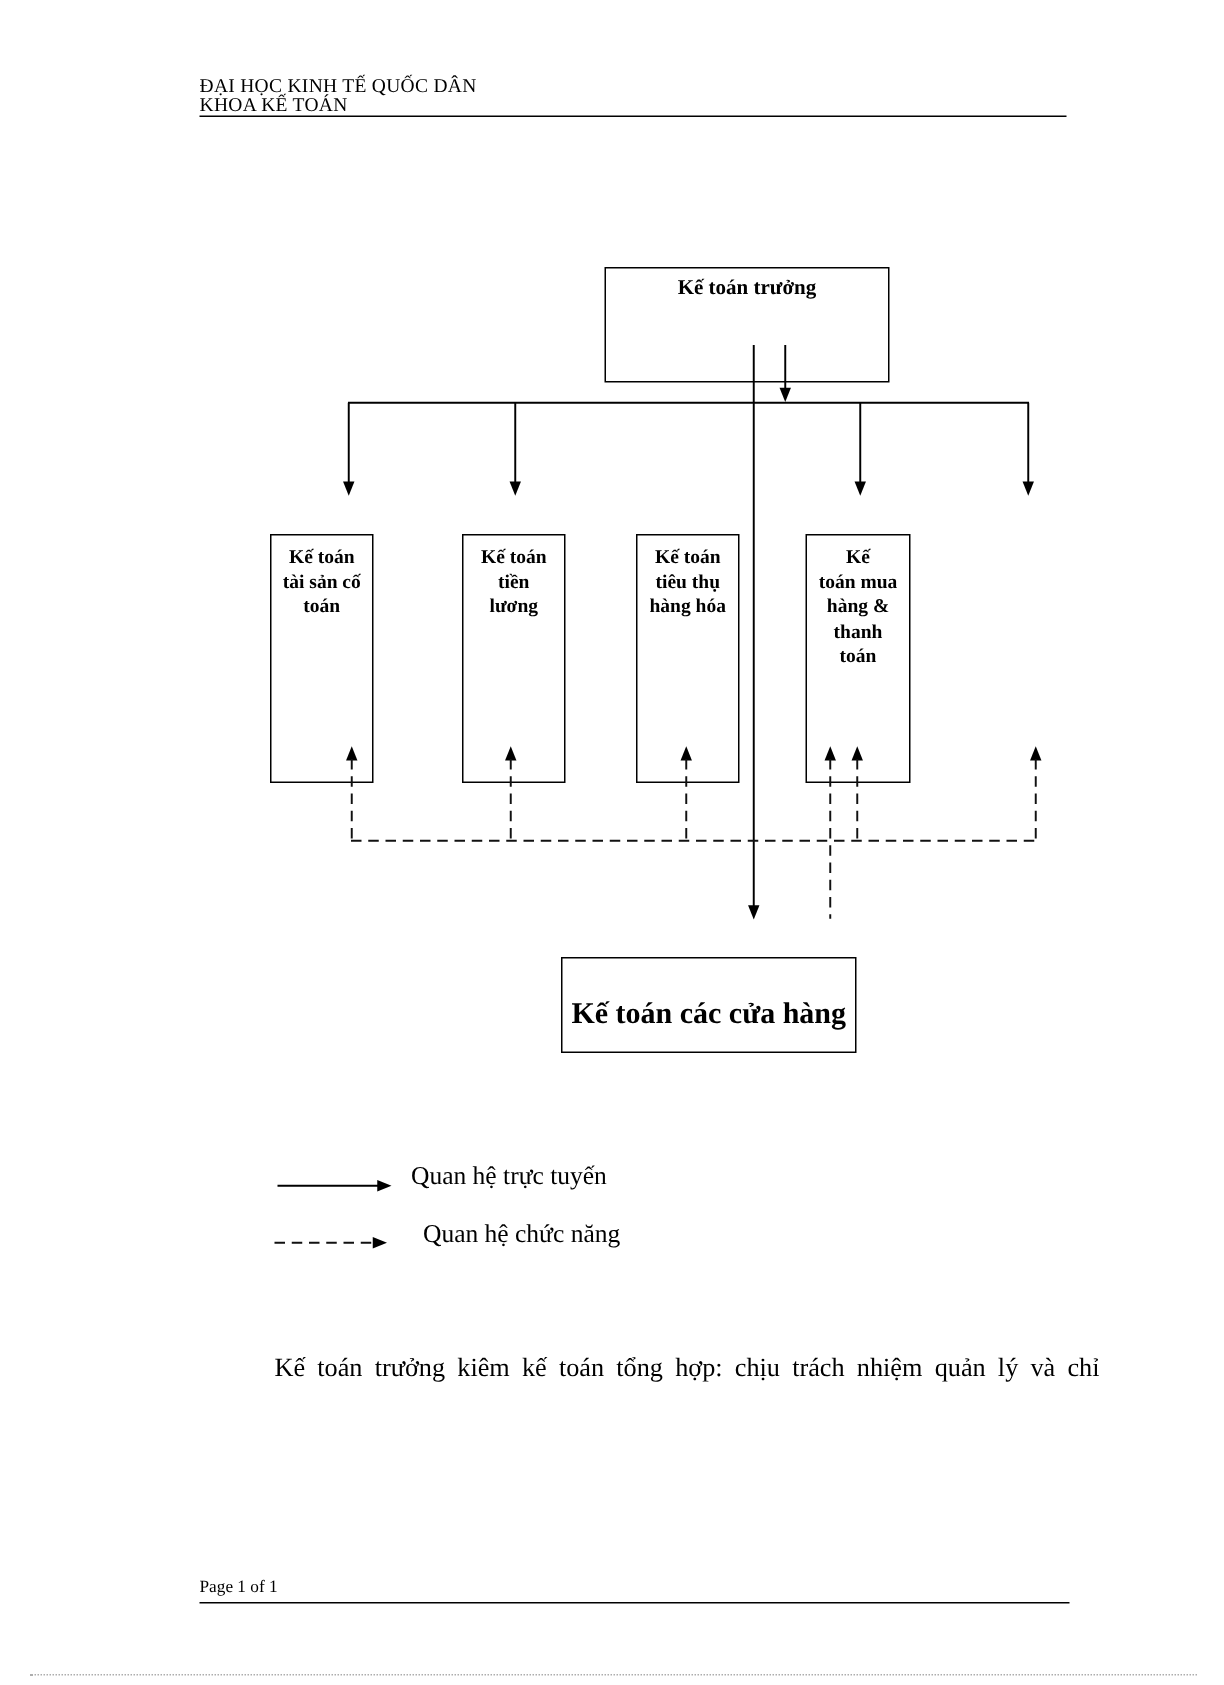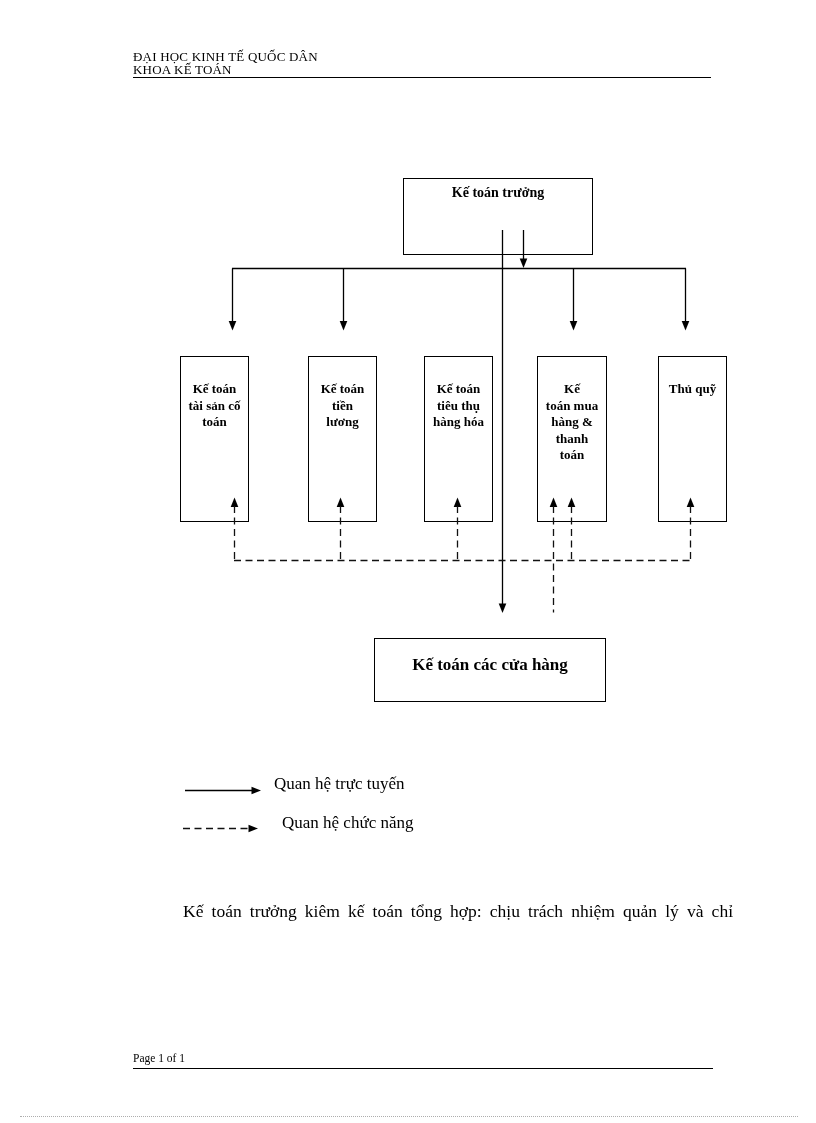--- a/index.html
+++ b/index.html
@@ -10,23 +10,23 @@
   }
   
   .doc-header{position:absolute;left:133px;top:50px;font-size:13px;font-weight:normal;
     line-height:13px;letter-spacing:.2px;white-space:nowrap;}
   .header-rule{position:absolute;left:133px;top:77px;width:578px;border-top:1.6px solid #000;}
   
   .box{position:absolute;box-sizing:border-box;border:1.5px solid #000;background:#fff;
     text-align:center;font-weight:bold;margin-top:25px;}
   .box .bl{display:block;white-space:nowrap;}
   .b-top{left:403px;top:153px;width:190px;height:77px;font-size:14px;padding-top:6px;}
-  .mid{top:331px;width:69px;height:166px;font-size:13px;line-height:16.5px;padding-top:24px;}
+  .mid{top:331px;width:69px;height:166px;font-size:13px;line-height:16.5px;padding-top:6px;}
   .b1{left:180px}.b2{left:308px}.b3{left:424px}.b4{left:537px;width:70px}.b5{left:658px}
-  .b-bottom{left:374px;top:613px;width:232px;height:64px;font-size:17px;padding-top:16px;}
+  .b-bottom{left:374px;top:613px;width:197px;height:64px;font-size:20px;padding-top:26px;}
   
   .overlay{position:absolute;left:0;top:0;pointer-events:none;}
   .sline{stroke:#000;stroke-width:1.3;fill:none;}
   .dline{stroke:#111;stroke-width:1.3;fill:none;stroke-dasharray:7 4.5;}
   .ah{fill:#000;stroke:none;}
   
   .legend-label{position:absolute;font-size:17px;white-space:nowrap;}
   .lg1{left:274px;top:774px;}
   .lg2{left:282px;top:813px;}
   
@@ -72,23 +72,20 @@
   </div>
 
   <div class="box mid b4">
     <span class="bl">Kế</span>
     <span class="bl">toán mua</span>
     <span class="bl">hàng &amp;</span>
     <span class="bl">thanh</span>
     <span class="bl">toán</span>
   </div>
 
-  <div class="box mid b5">
-    <span class="bl">Thủ quỹ</span>
-  </div>
 
   <div class="box b-bottom">
     <span class="bl">Kế toán các cửa hàng</span>
   </div>
 
   <svg class="overlay" width="816" height="1123" viewBox="0 0 816 1123">
     <g>
 
       <line class="sline" x1="502.5" y1="230" x2="502.5" y2="604.5"></line>
       <polygon class="ah" points="498.7,603.5 506.3,603.5 502.5,613"></polygon>

